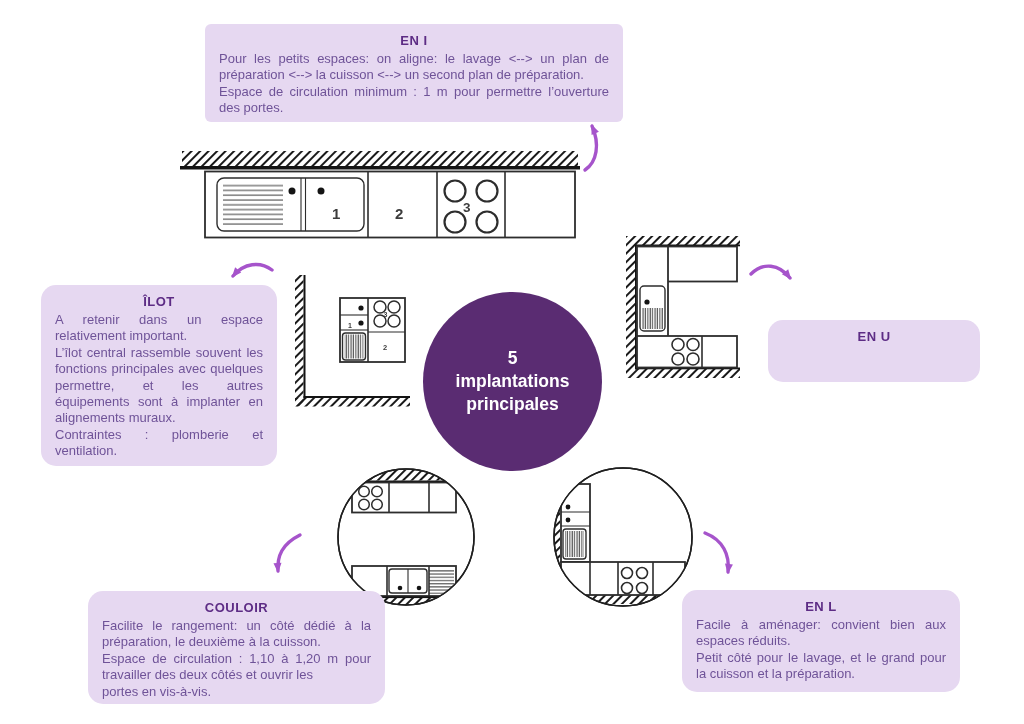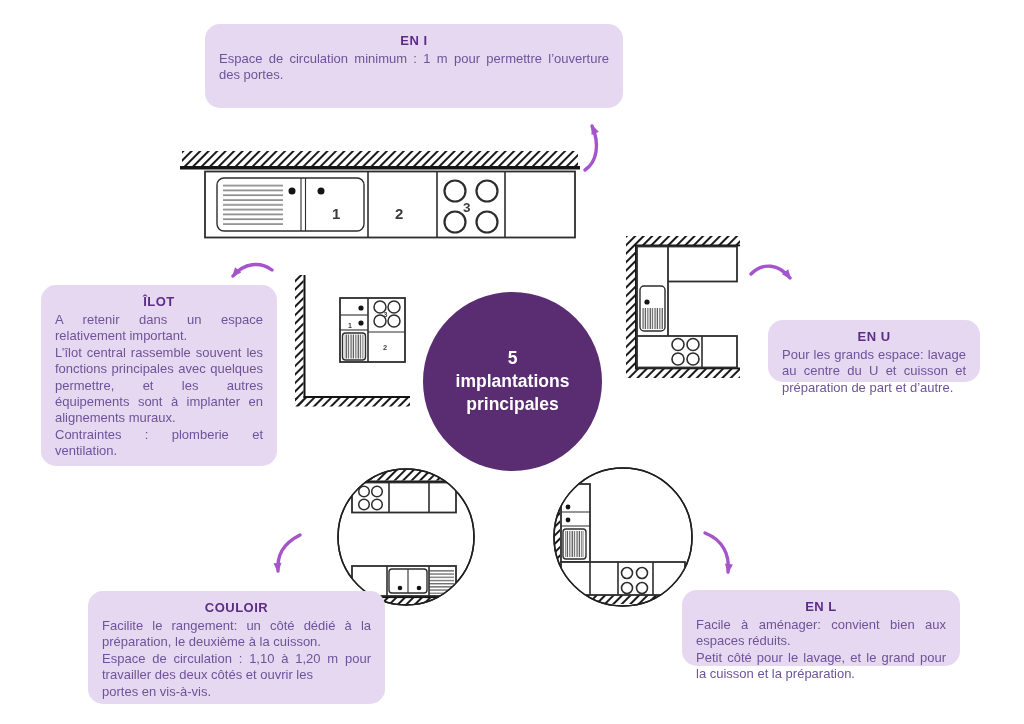--- a/index.html
+++ b/index.html
@@ -8,25 +8,25 @@
   }
   html,body{margin:0;padding:0;background:#fff;}
   .stage{position:relative;width:1024px;height:724px;background:#fff;overflow:hidden;
          font-family:"Liberation Sans","DejaVu Sans",sans-serif;}
   .pbox{position:absolute;background:var(--box_bg);border-radius:15px;padding:8px 14px;
         box-sizing:border-box;z-index:2;}
   .pbox h3{margin:1px 0 3px 0;text-align:center;font-size:13px;letter-spacing:.5px;
            color:var(--title_text);font-weight:bold;}
   .pbox p{margin:0;font-size:13px;line-height:1.26;color:var(--body_text);
           text-align:justify;}
-  #box-en-i{left:205px;top:24px;width:418px;height:84px;}
+  #box-en-i{left:205px;top:24px;width:418px;height:98px;border-radius:6px;}
   #box-ilot{left:41px;top:285px;width:236px;height:181px;}
   #box-en-u{left:768px;top:320px;width:212px;height:62px;}
   #box-couloir{left:40px;top:591px;width:297px;height:113px;margin-left:48px;}
-  #box-en-l{left:682px;top:590px;width:278px;height:76px;}
+  #box-en-l{left:682px;top:590px;width:278px;height:102px;}
   .circle{position:absolute;left:423px;top:292px;width:179px;height:179px;border-radius:50%;
           background:var(--circle_bg);color:var(--circle_text);display:flex;flex-direction:column;
           align-items:center;justify-content:center;font-weight:bold;font-size:17.5px;
           line-height:1.3;z-index:3;text-align:center;}
   svg.diagram{position:absolute;z-index:1;}
   svg.arrow{position:absolute;z-index:4;}
   svg.arrow path.astroke{fill:none;stroke:var(--arrow);stroke-width:3.4;stroke-linecap:round;}
   .ahead{fill:var(--arrow);}
   #svg-linear{left:180px;top:150px;}
   #svg-island{left:290px;top:265px;}
@@ -50,33 +50,33 @@
   .dl{stroke:#3a3a3a;stroke-width:1;}
   text.lbl{fill:#3c3c3c;font-weight:600;font-family:"Liberation Sans",sans-serif;}
 </style>
 </head>
 <body>
 
 <div class="stage">
 
   <section class="pbox" id="box-en-i">
     <h3>EN I</h3>
+    <p>Pour les petits espaces: on aligne: le lavage &lt;--&gt; un plan de préparation &lt;--&gt; la cuisson &lt;--&gt; un second plan de préparation.</p>
     <p>Espace de circulation minimum : 1 m pour permettre l’ouverture des portes.</p>
   </section>
 
   <section class="pbox" id="box-ilot">
     <h3>ÎLOT</h3>
     <p>A retenir dans un espace relativement important.</p>
     <p>L’îlot central rassemble souvent les fonctions principales avec quelques permettre, et les autres équipements sont à implanter en alignements muraux.</p>
     <p>Contraintes : plomberie et ventilation.</p>
   </section>
 
   <section class="pbox" id="box-en-u">
     <h3>EN U</h3>
-    <p>Pour les grands espace: lavage au centre du U et cuisson et préparation de part et d’autre.</p>
   </section>
 
   <section class="pbox" id="box-couloir">
     <h3>COULOIR</h3>
     <p>Facilite le rangement: un côté dédié à la préparation, le deuxième à la cuisson.</p>
     <p>Espace de circulation : 1,10 à 1,20 m pour travailler des deux côtés et ouvrir les</p>
     <p>portes en vis-à-vis.</p>
   </section>
 
   <section class="pbox" id="box-en-l">

